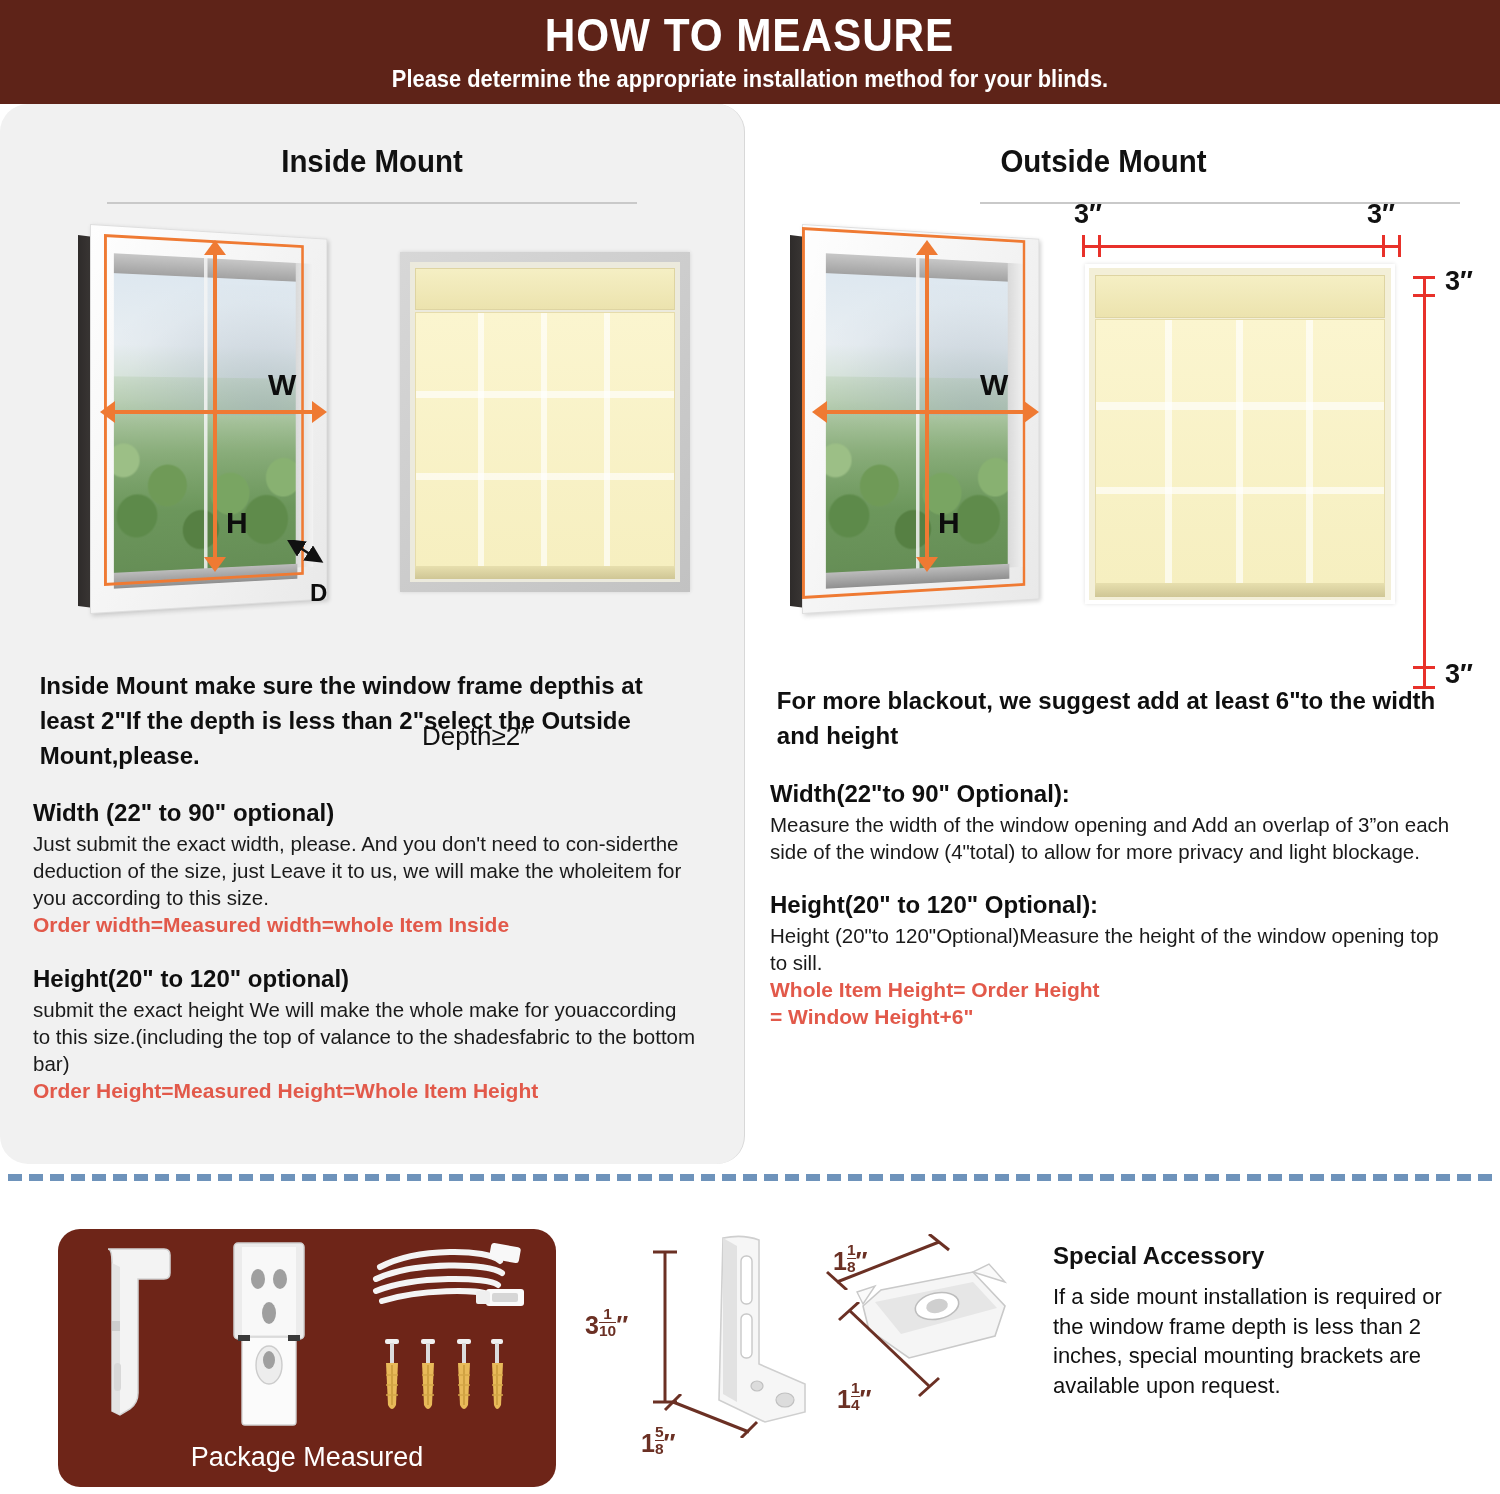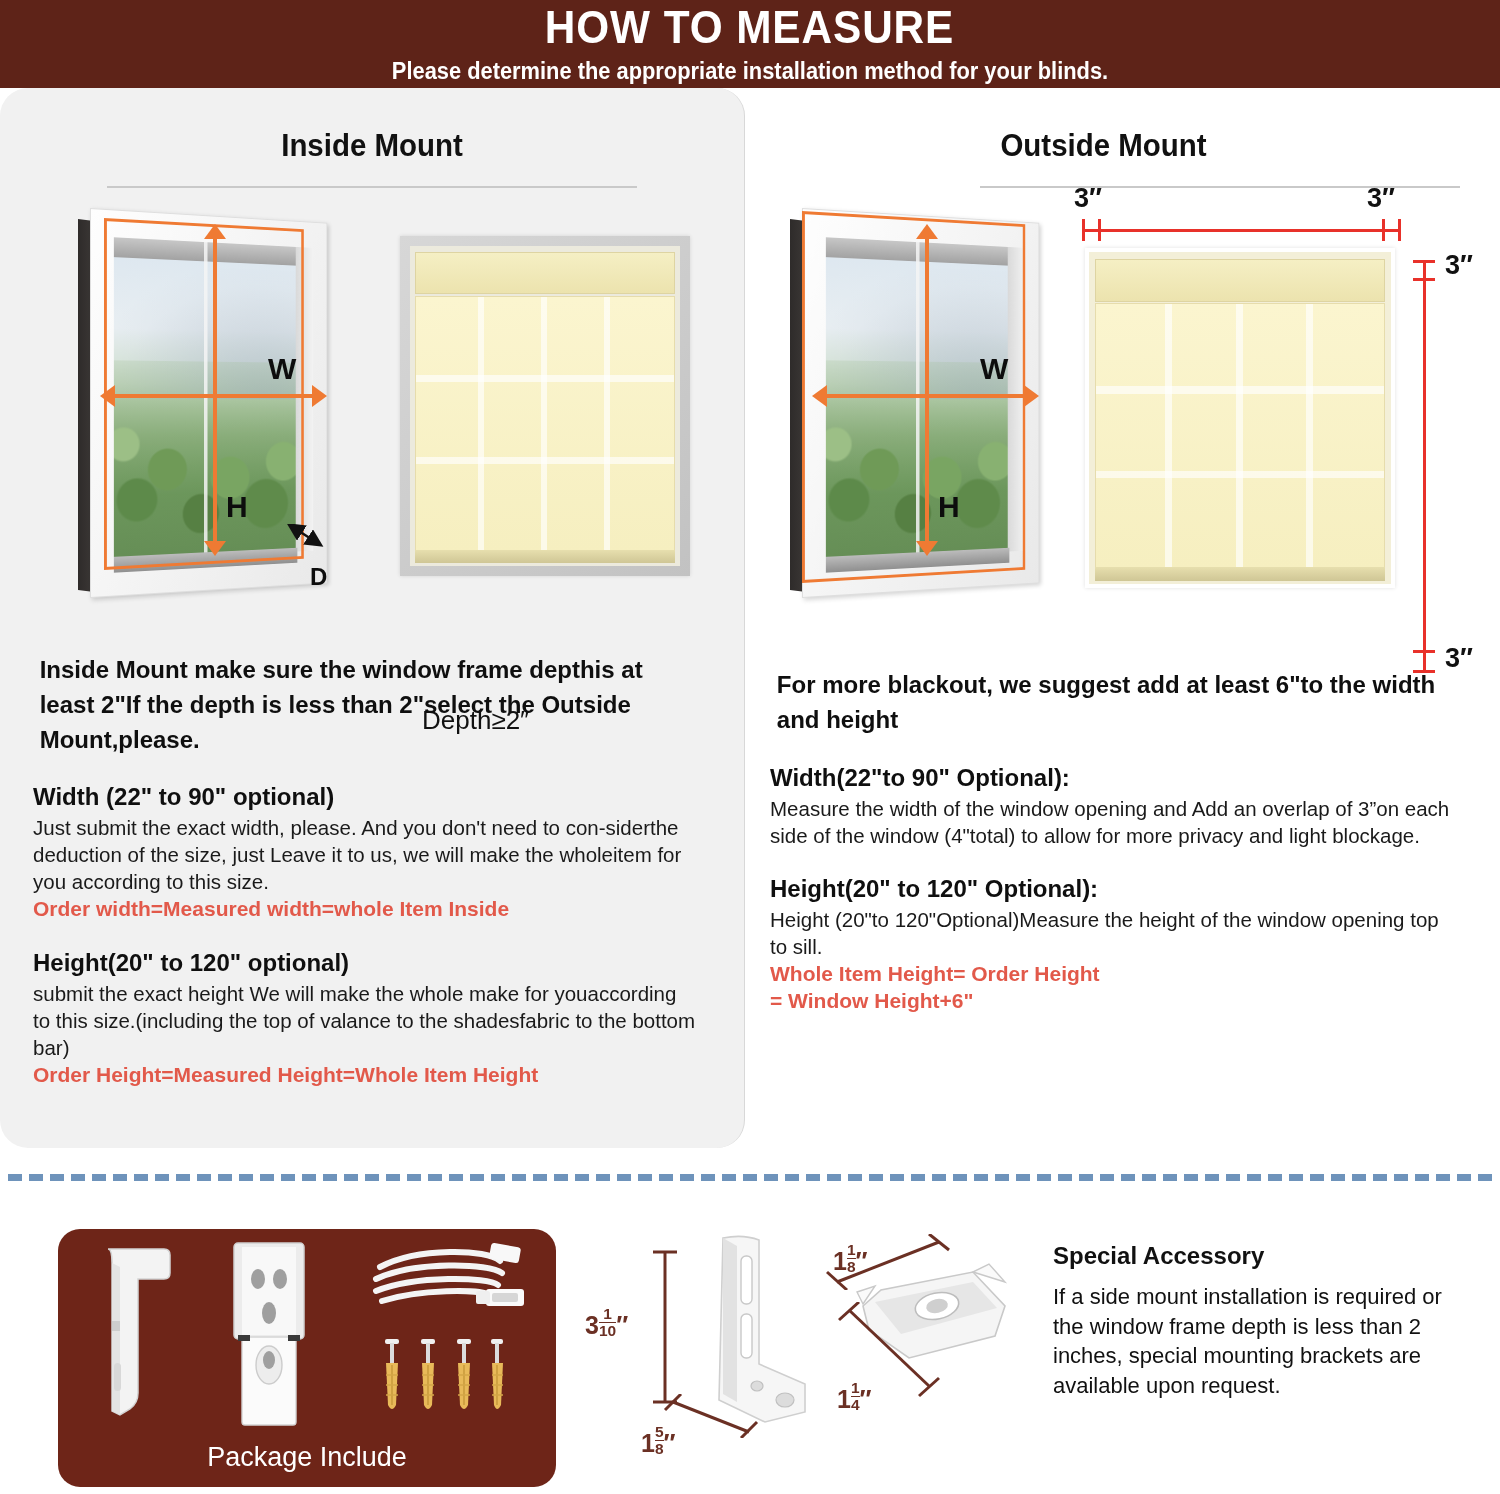--- a/index.html
+++ b/index.html
@@ -7,21 +7,21 @@
     width: 1500px; height: 1494px;
     font-family: "Liberation Sans", sans-serif;
     background: #ffffff;
     overflow: hidden;
     position: relative;
   }
 
   
   .banner {
     background: #5e2318;
-    height: 88px;
+    height: 104px;
     width: 100%;
     display: flex; flex-direction: column;
     align-items: center; justify-content: center;
     color: #ffffff;
   }
   .banner-title {
     font-size: 46px; font-weight: bold;
     letter-spacing: 1px;
     line-height: 1.0;
     transform: scaleX(0.92);
@@ -524,21 +524,21 @@
         </g>
         <g transform="translate(112,0)">
           <rect x="3" y="0" width="12" height="5" rx="2" fill="#f0f0f0"></rect>
           <rect x="7" y="4" width="4" height="20" fill="#dcdcdc"></rect>
           <path d="M4 24 L15 24 L13 66 Q9 74 6 66 Z" fill="#e8ba59"></path>
           <path d="M9 26 L9 66" stroke="#c99c3d" stroke-width="1.6"></path>
           <path d="M4 36 L15 36 M4 46 L15 46 M4 56 L15 56" stroke="#d3a647" stroke-width="1.4"></path>
         </g>
       </g>
     </svg>
-    <div class="pkg-label">Package Include</div>
+    <div class="pkg-label">Package Measured</div>
   </div>
 
   <div class="brackets-area">
 
     <svg style="position:absolute; left:100px; top:0;" width="130" height="200" viewBox="0 0 130 200">
       <path d="M38 4 Q58 0 74 6 L74 130 L120 150 L120 178 L80 188 L34 166 Z" fill="#f6f6f6" stroke="#cfcfcf" stroke-width="1.6"></path>
       <path d="M38 4 L38 160 L52 168 L52 12 Z" fill="#e2e2e2"></path>
       <rect x="56" y="22" width="11" height="48" rx="5" fill="#ffffff" stroke="#c8c8c8" stroke-width="1.4"></rect>
       <rect x="56" y="80" width="11" height="44" rx="5" fill="#ffffff" stroke="#c8c8c8" stroke-width="1.4"></rect>
       <ellipse cx="72" cy="152" rx="6" ry="5" fill="#dcdcdc" stroke="#c0c0c0" stroke-width="1.2"></ellipse>

